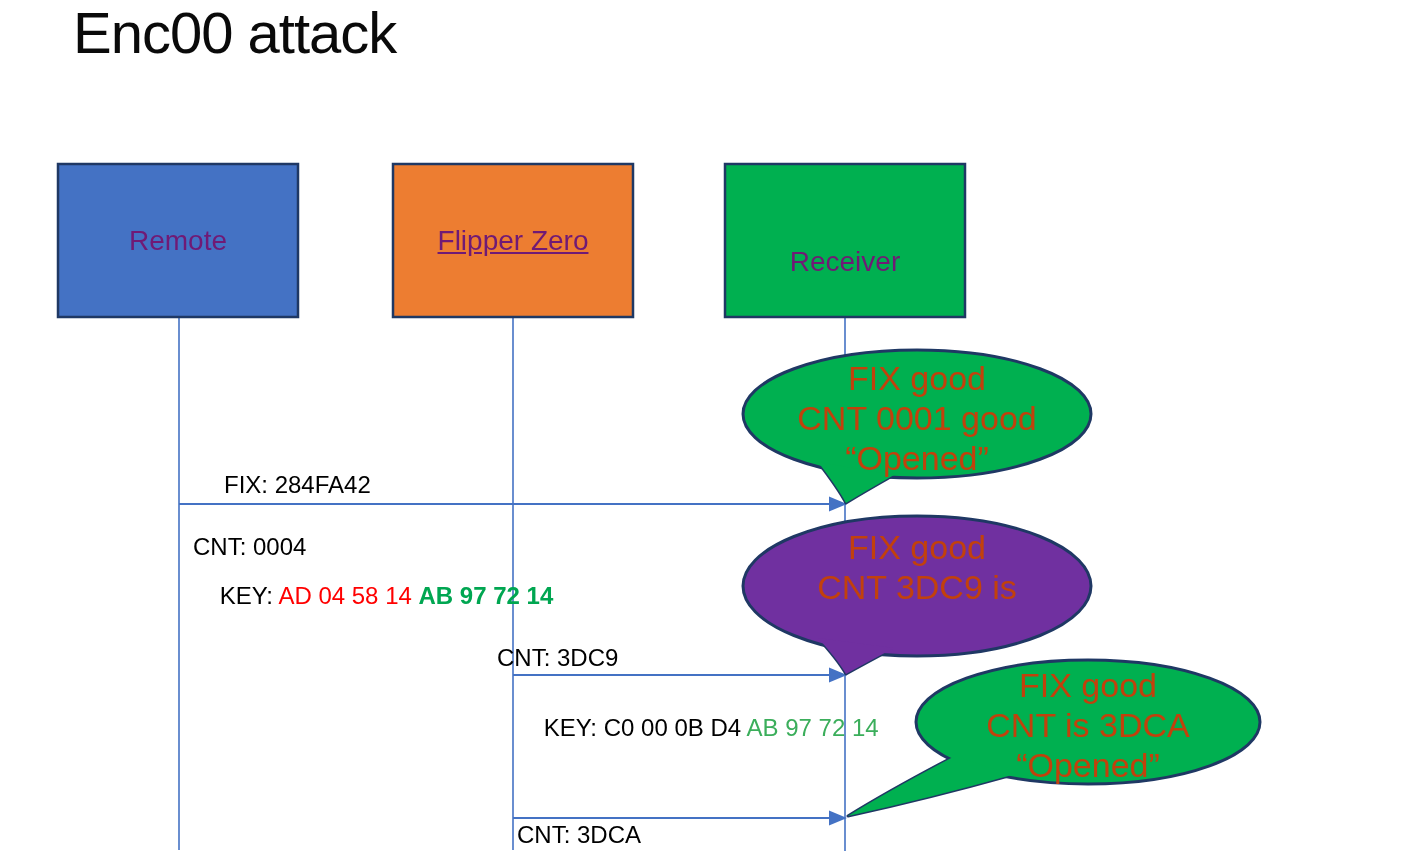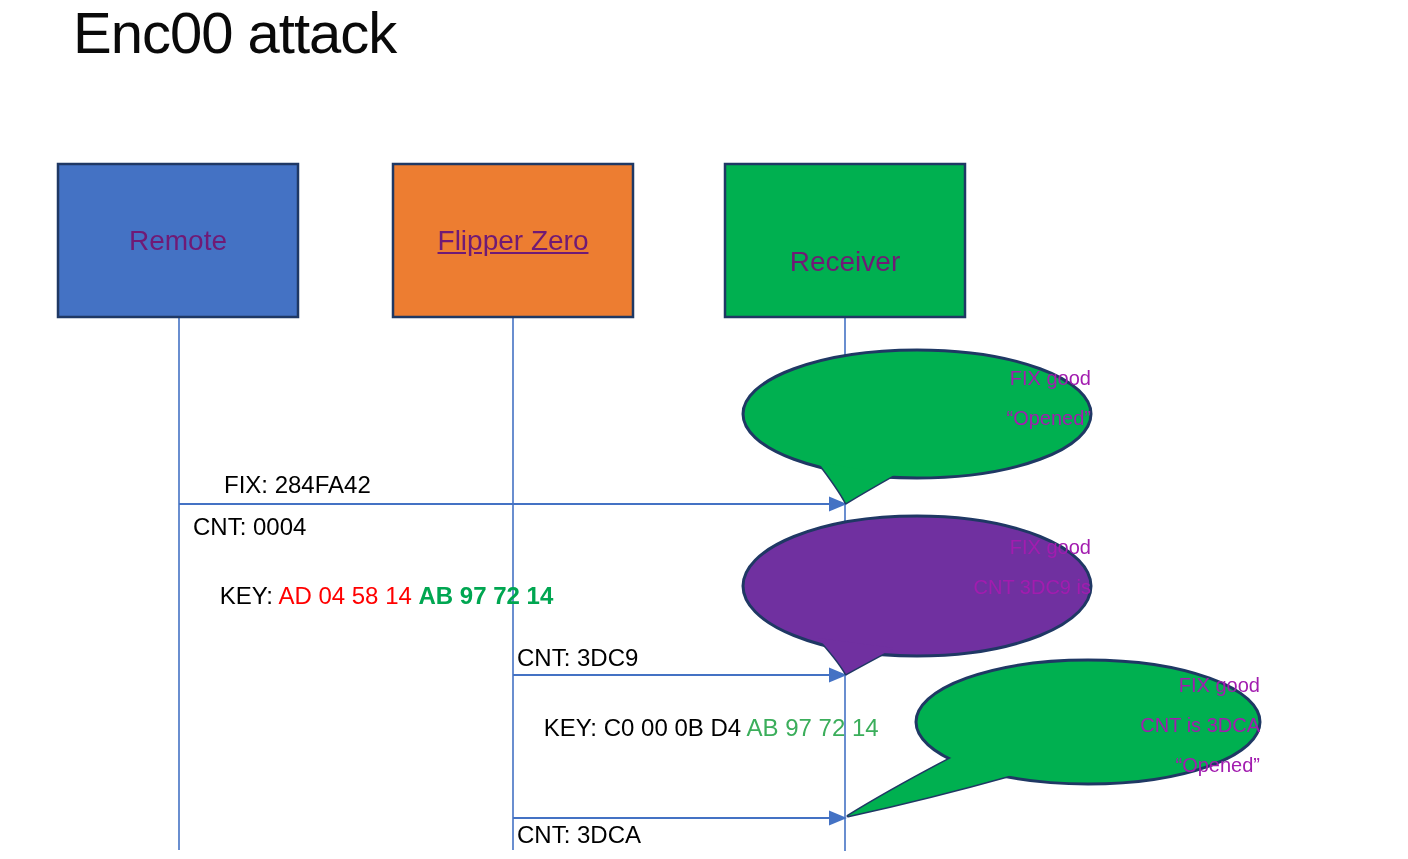--- a/index.html
+++ b/index.html
@@ -24,21 +24,21 @@
   }
   .msg{
     position:absolute;z-index:3;
     font-size:24px;line-height:30px;color:#000000;white-space:pre;
   }
   .msg .red{color:#ff0000;}
   .msg .green-bold{color:#00a651;font-weight:700;}
   .msg .green{color:#3bae5b;}
   .callout-text{
     position:absolute;z-index:4;
-    color:#a21caf;font-size:20px;text-align:right;
+    color:#c2410c;font-size:34px;text-align:center;
   }
   .callout-text .ln{line-height:40px;}
 </style>
 </head>
 <body>
 
 <div class="stage">
 
   <h1 class="title">Enc00 attack</h1>
 
@@ -72,37 +72,38 @@
     <rect x="58" y="164" width="240" height="153" stroke="#1F3864" stroke-width="2.5" fill="#4472C4"></rect>
     <rect x="393" y="164" width="240" height="153" stroke="#1F3864" stroke-width="2.5" fill="#ED7D31"></rect>
     <rect x="725" y="164" width="240" height="153" stroke="#1F3864" stroke-width="2.5" fill="#00B050"></rect>
   </svg>
 
   <div class="actor-label" style="left:58px;">Remote</div>
   <div class="actor-label" style="left:393px;text-decoration:underline;">Flipper Zero</div>
   <div class="actor-label" style="left:725px;margin-top:21px;">Receiver</div>
 
   <div class="msg" style="left:193px;top:470px;margin-left:31px;">FIX: 284FA42</div>
-  <div class="msg" style="left:193px;top:512px;">CNT: 0004</div>
+  <div class="msg" style="left:193px;top:532px;">CNT: 0004</div>
   <div class="msg" style="left:193px;top:551px;">
     <span>KEY: </span><span class="red">AD 04 58 14 </span><span class="green-bold">AB 97 72 14</span>
   </div>
 
-  <div class="msg" style="left:517px;top:643px;">CNT: 3DC9</div>
+  <div class="msg" style="left:497px;top:643px;">CNT: 3DC9</div>
   <div class="msg" style="left:517px;top:683px;">
     <span>KEY: </span><span>C0 00 0B D4 </span><span class="green">AB 97 72 14</span>
   </div>
 
   <div class="msg" style="left:517px;top:820px;">CNT: 3DCA</div>
   <div class="msg" style="left:517px;top:823px;">
     <span>KEY: </span><span>C0 02 8A 33 </span><span class="green">AB 97 72 14</span>
   </div>
 
   <div class="callout-text" style="left:743px;top:358px;width:348px;">
     <div class="ln">FIX good</div>
+    <div class="ln">CNT 0001 good</div>
     <div class="ln">“Opened”</div>
   </div>
 
   <div class="callout-text" style="left:743px;top:527px;width:348px;">
     <div class="ln">FIX good</div>
     <div class="ln">CNT 3DC9 is</div>
   </div>
 
   <div class="callout-text" style="left:916px;top:665px;width:344px;">
     <div class="ln">FIX good</div>

